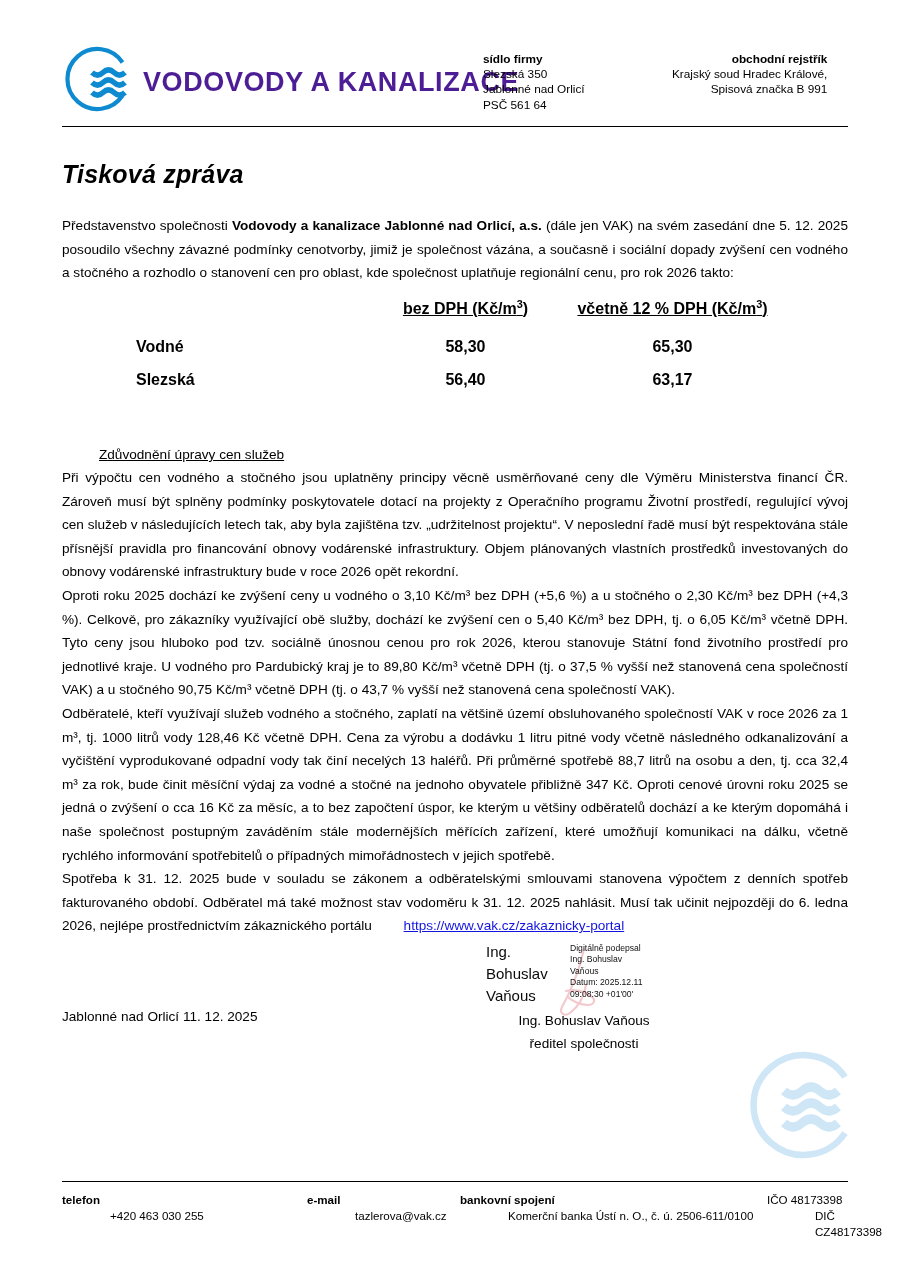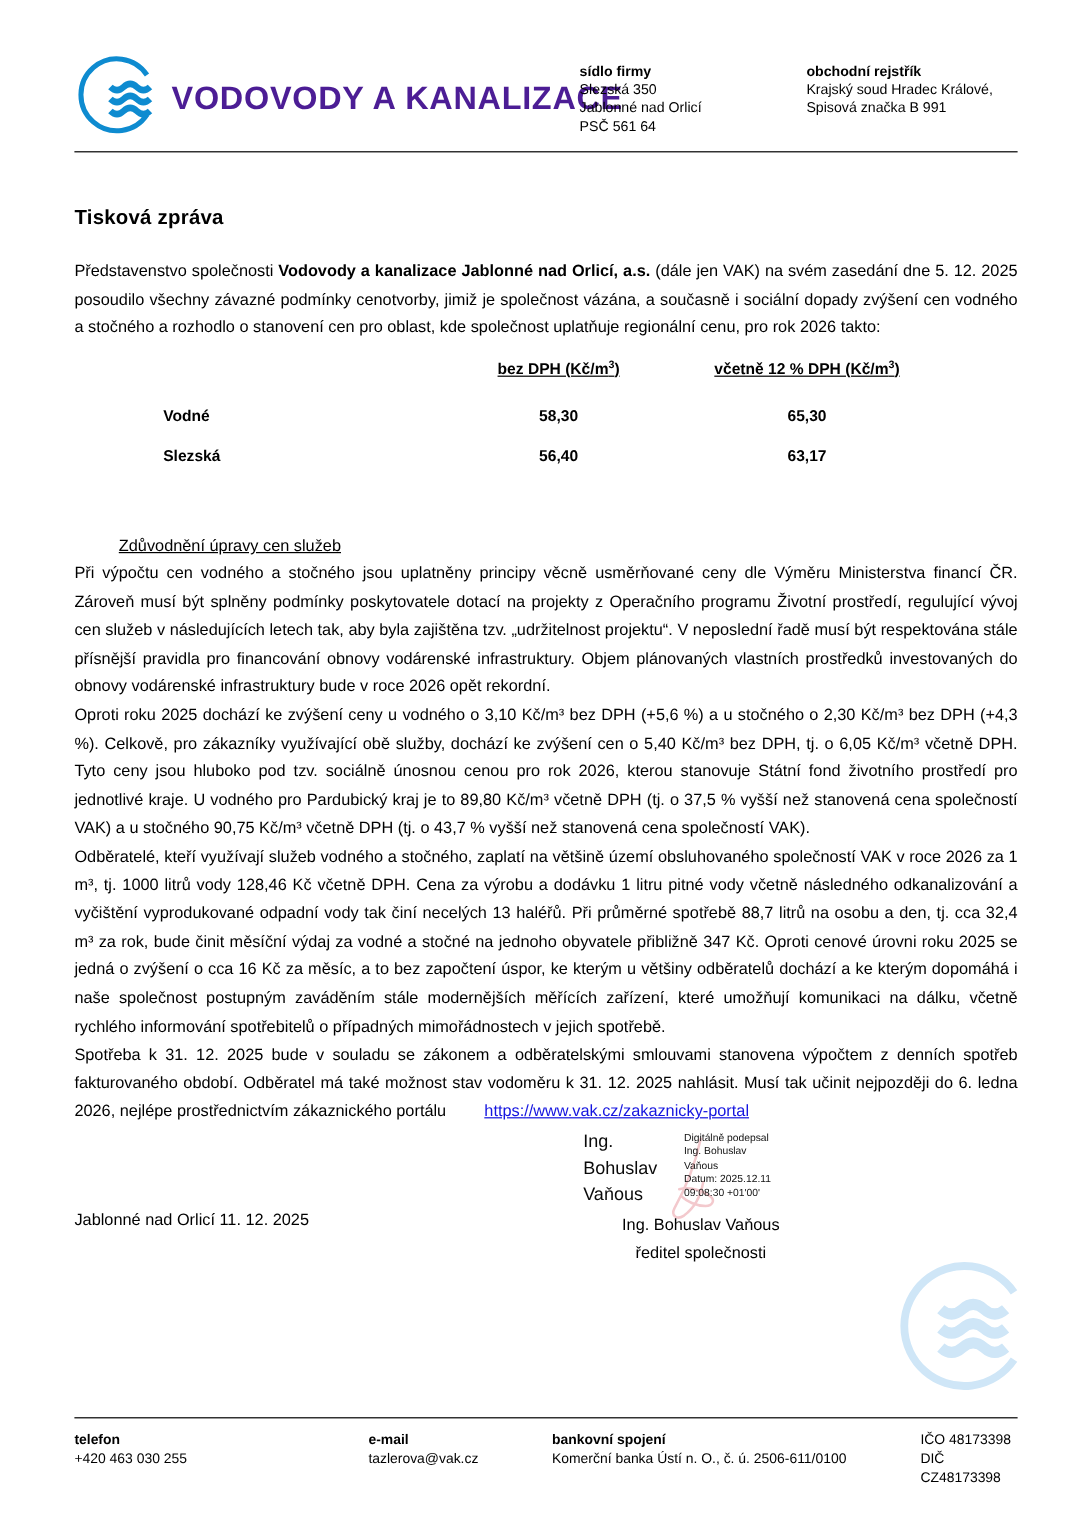--- a/index.html
+++ b/index.html
@@ -53,40 +53,41 @@
     color: #000;
   }
   .hdr-col .hdr-title {
     font-weight: bold;
     display: block;
   }
   .hdr-col .hdr-line {
     display: block;
   }
   .hdr-col-1 { left: 483px; top: 52px; }
-  .hdr-col-2 { left: 672px; top: 52px; }
+  .hdr-col-2 { left: 672px; top: 52px; text-align: right; }
 
   .rule {
     position: absolute;
     left: 62px;
     width: 786px;
     border-top: 1.5px solid #000;
     height: 0;
   }
   .rule-top { top: 126px; }
   .rule-bottom { top: 1181px; }
 
   
   .doc-title {
     position: absolute;
     left: 62px;
-    top: 172px;
-    font-size: 17px;
+    top: 160px;
+    font-size: 25px;
     font-weight: bold;
     letter-spacing: 0.2px;
+    font-style: italic;
   }
   .para {
     position: absolute;
     left: 62px;
     width: 786px;
     font-size: 13.6px;
     line-height: 23.6px;
     text-align: justify;
     text-justify: inter-word;
   }
@@ -109,21 +110,21 @@
   .p-3 { top: 702px; }
   .p-4 { top: 867px; }
 
   
   .price-table {
     position: absolute;
     left: 136px;
     top: 300px;
     width: 640px;
     border-collapse: collapse;
-    font-size: 13px;
+    font-size: 16px;
   }
   .price-table th,
   .price-table td {
     padding: 0;
     font-weight: normal;
   }
   .price-table th {
     height: 30px;
     vertical-align: top;
     font-weight: bold;
@@ -220,21 +221,21 @@
     height: 50px;
     font-size: 11.6px;
     line-height: 16px;
     text-decoration: underline;
   }
   .foot-col {
     position: absolute;
     top: 0;
   }
   .foot-col .ft-title { font-weight: bold; display: block; }
-  .foot-col .ft-val { display: block; }
+  .foot-col .ft-val { display: block; margin-left: 48px; }
   .fc-1 { left: 0px; }
   .fc-2 { left: 245px; }
   .fc-3 { left: 398px; }
   .fc-4 { left: 705px; }
   .fc-4 .ft-title { font-weight: normal; }
 </style>
 </head>
 <body>
 
 <div class="page">

